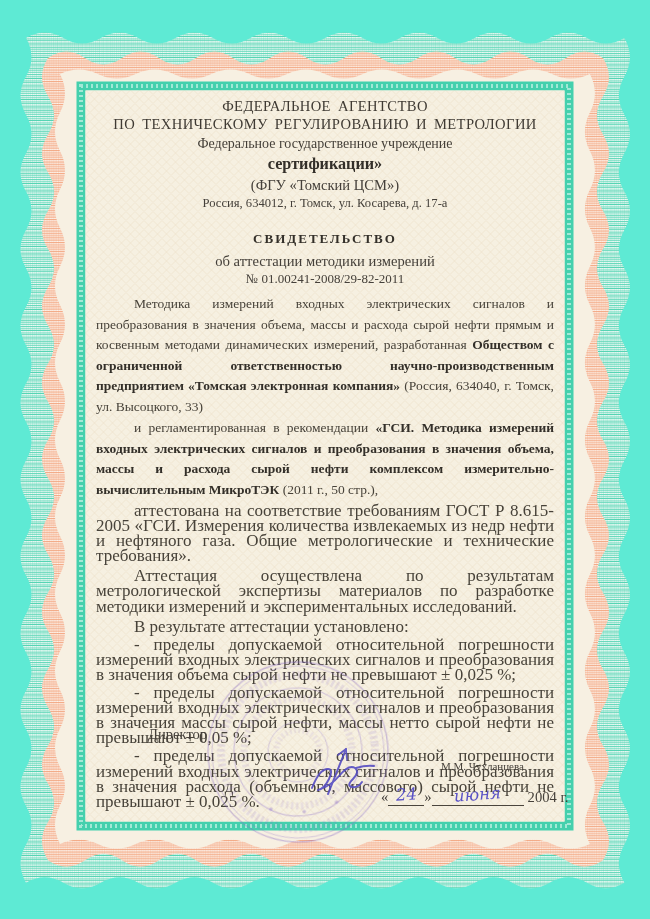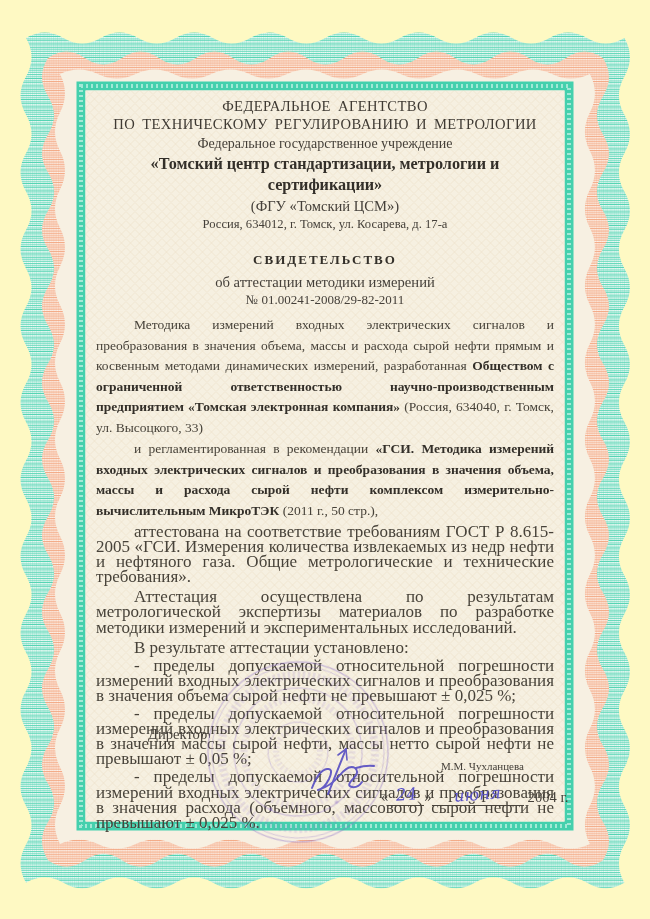--- a/index.html
+++ b/index.html
@@ -2,21 +2,21 @@
 <html><head>
 <meta charset="utf-8">
 <style>
   html,body{margin:0;padding:0;}
   body{
     width:650px;height:919px;background:#ffffff;
     font-family:"Liberation Serif", serif;
     color:#45403a;
     -webkit-font-smoothing:antialiased;
   }
-  .page{position:relative;width:650px;height:919px;overflow:hidden;background:#fef9c3;}
+  .page{position:relative;width:650px;height:919px;overflow:hidden;background:#5eead4;}
   .border-art{position:absolute;left:0;top:0;}
 
   .content{
     position:absolute;left:96px;top:98px;width:458px;
   }
   .center{text-align:center;}
   .agency{font-size:14.6px;line-height:17.5px;letter-spacing:.4px;word-spacing:3px;color:#3f3a33;}
   .inst{font-size:14px;line-height:17px;margin-top:2px;color:#443f38;}
   .org{font-size:16.2px;font-weight:bold;line-height:21px;margin-top:2px;color:#332f29;}
   .org-short{font-size:14.6px;line-height:18px;margin-top:1px;}
@@ -106,21 +106,20 @@
     <rect x="85.5" y="90.5" width="479" height="731" fill="url(#pp)"></rect>
   </svg>
 
   <div class="content">
     <div class="agency center">
       <div>ФЕДЕРАЛЬНОЕ АГЕНТСТВО</div>
       <div>ПО ТЕХНИЧЕСКОМУ РЕГУЛИРОВАНИЮ И МЕТРОЛОГИИ</div>
     </div>
     <div class="inst center">Федеральное государственное учреждение</div>
     <div class="org center">
-      <div>«Томский центр стандартизации, метрологии и</div>
       <div>сертификации»</div>
     </div>
     <div class="org-short center">(ФГУ «Томский ЦСМ»)</div>
     <div class="addr center">Россия, 634012, г. Томск, ул. Косарева, д. 17-а</div>
 
     <div class="title center">СВИДЕТЕЛЬСТВО</div>
     <div class="subtitle center">об аттестации методики измерений</div>
     <div class="number center">№ 01.00241-2008/29-82-2011</div>
 
     <p class="para p1"><span>Методика измерений входных электрических сигналов и преобразования в значения объема, массы и расхода сырой нефти прямым и косвенным методами динамических измерений, разработанная </span><b>Обществом с ограниченной ответственностью научно-производственным предприятием «Томская электронная компания»</b><span> (Россия, 634040, г. Томск, ул. Высоцкого, 33)</span></p>

